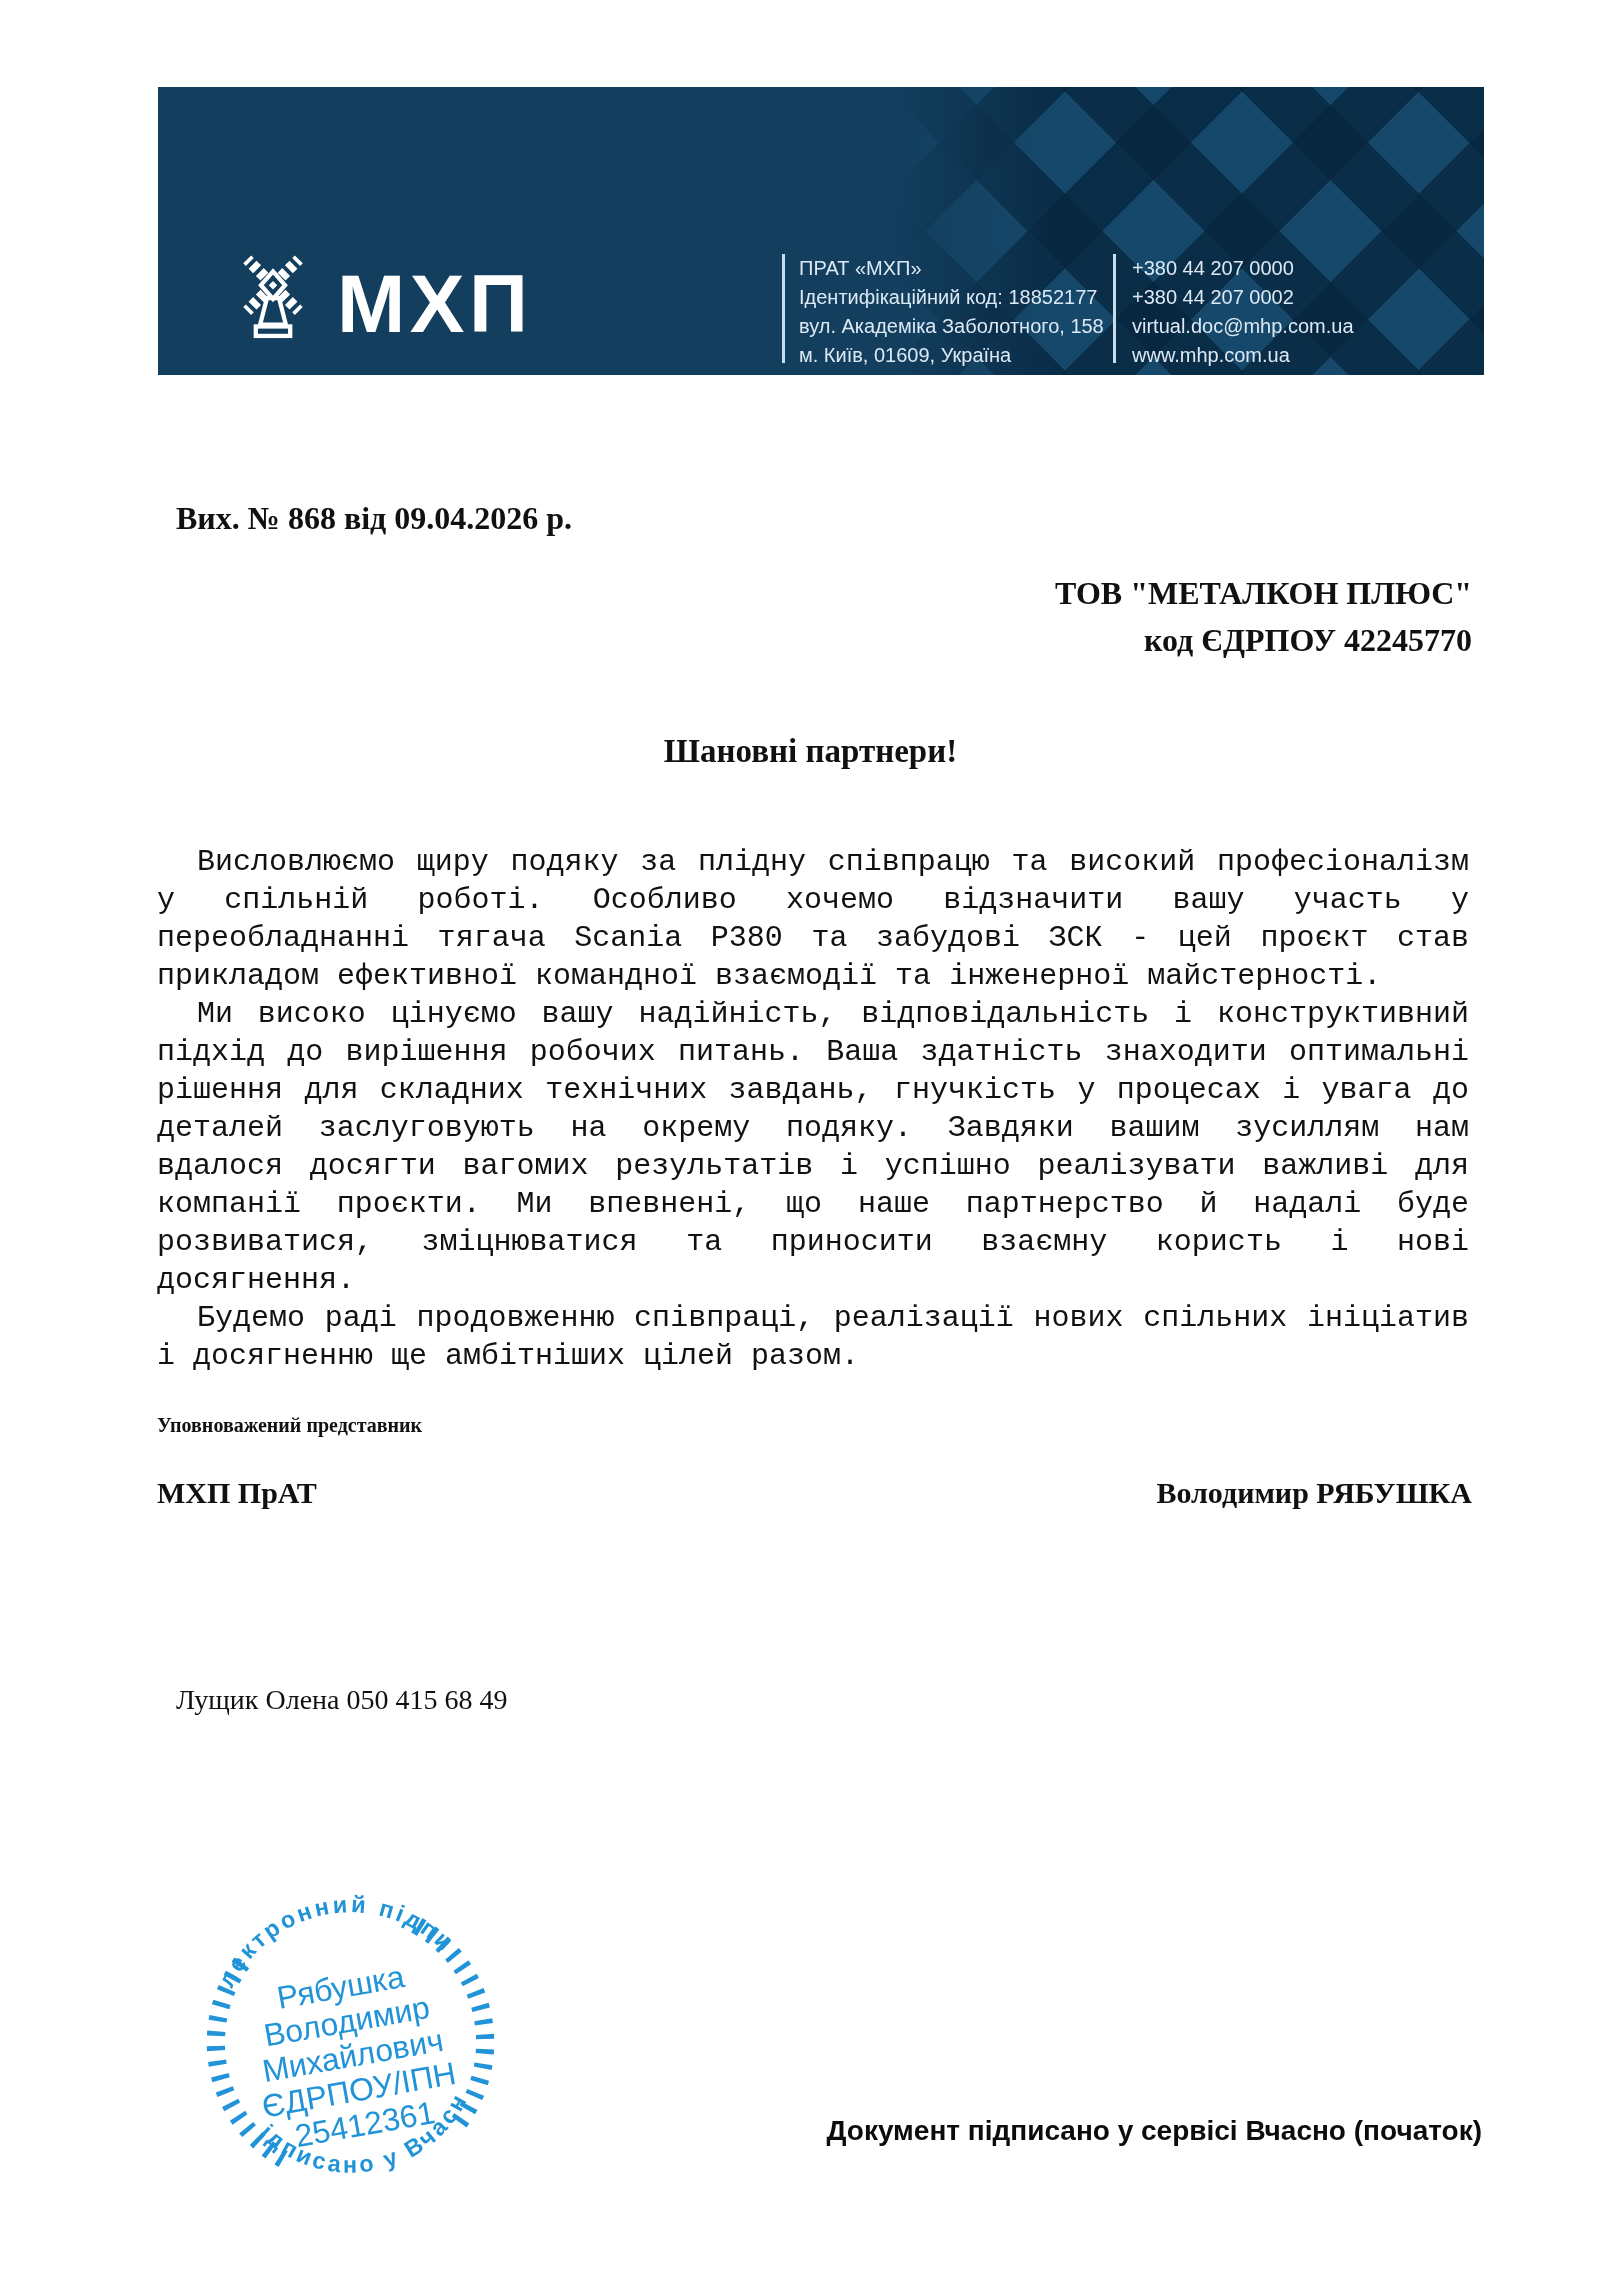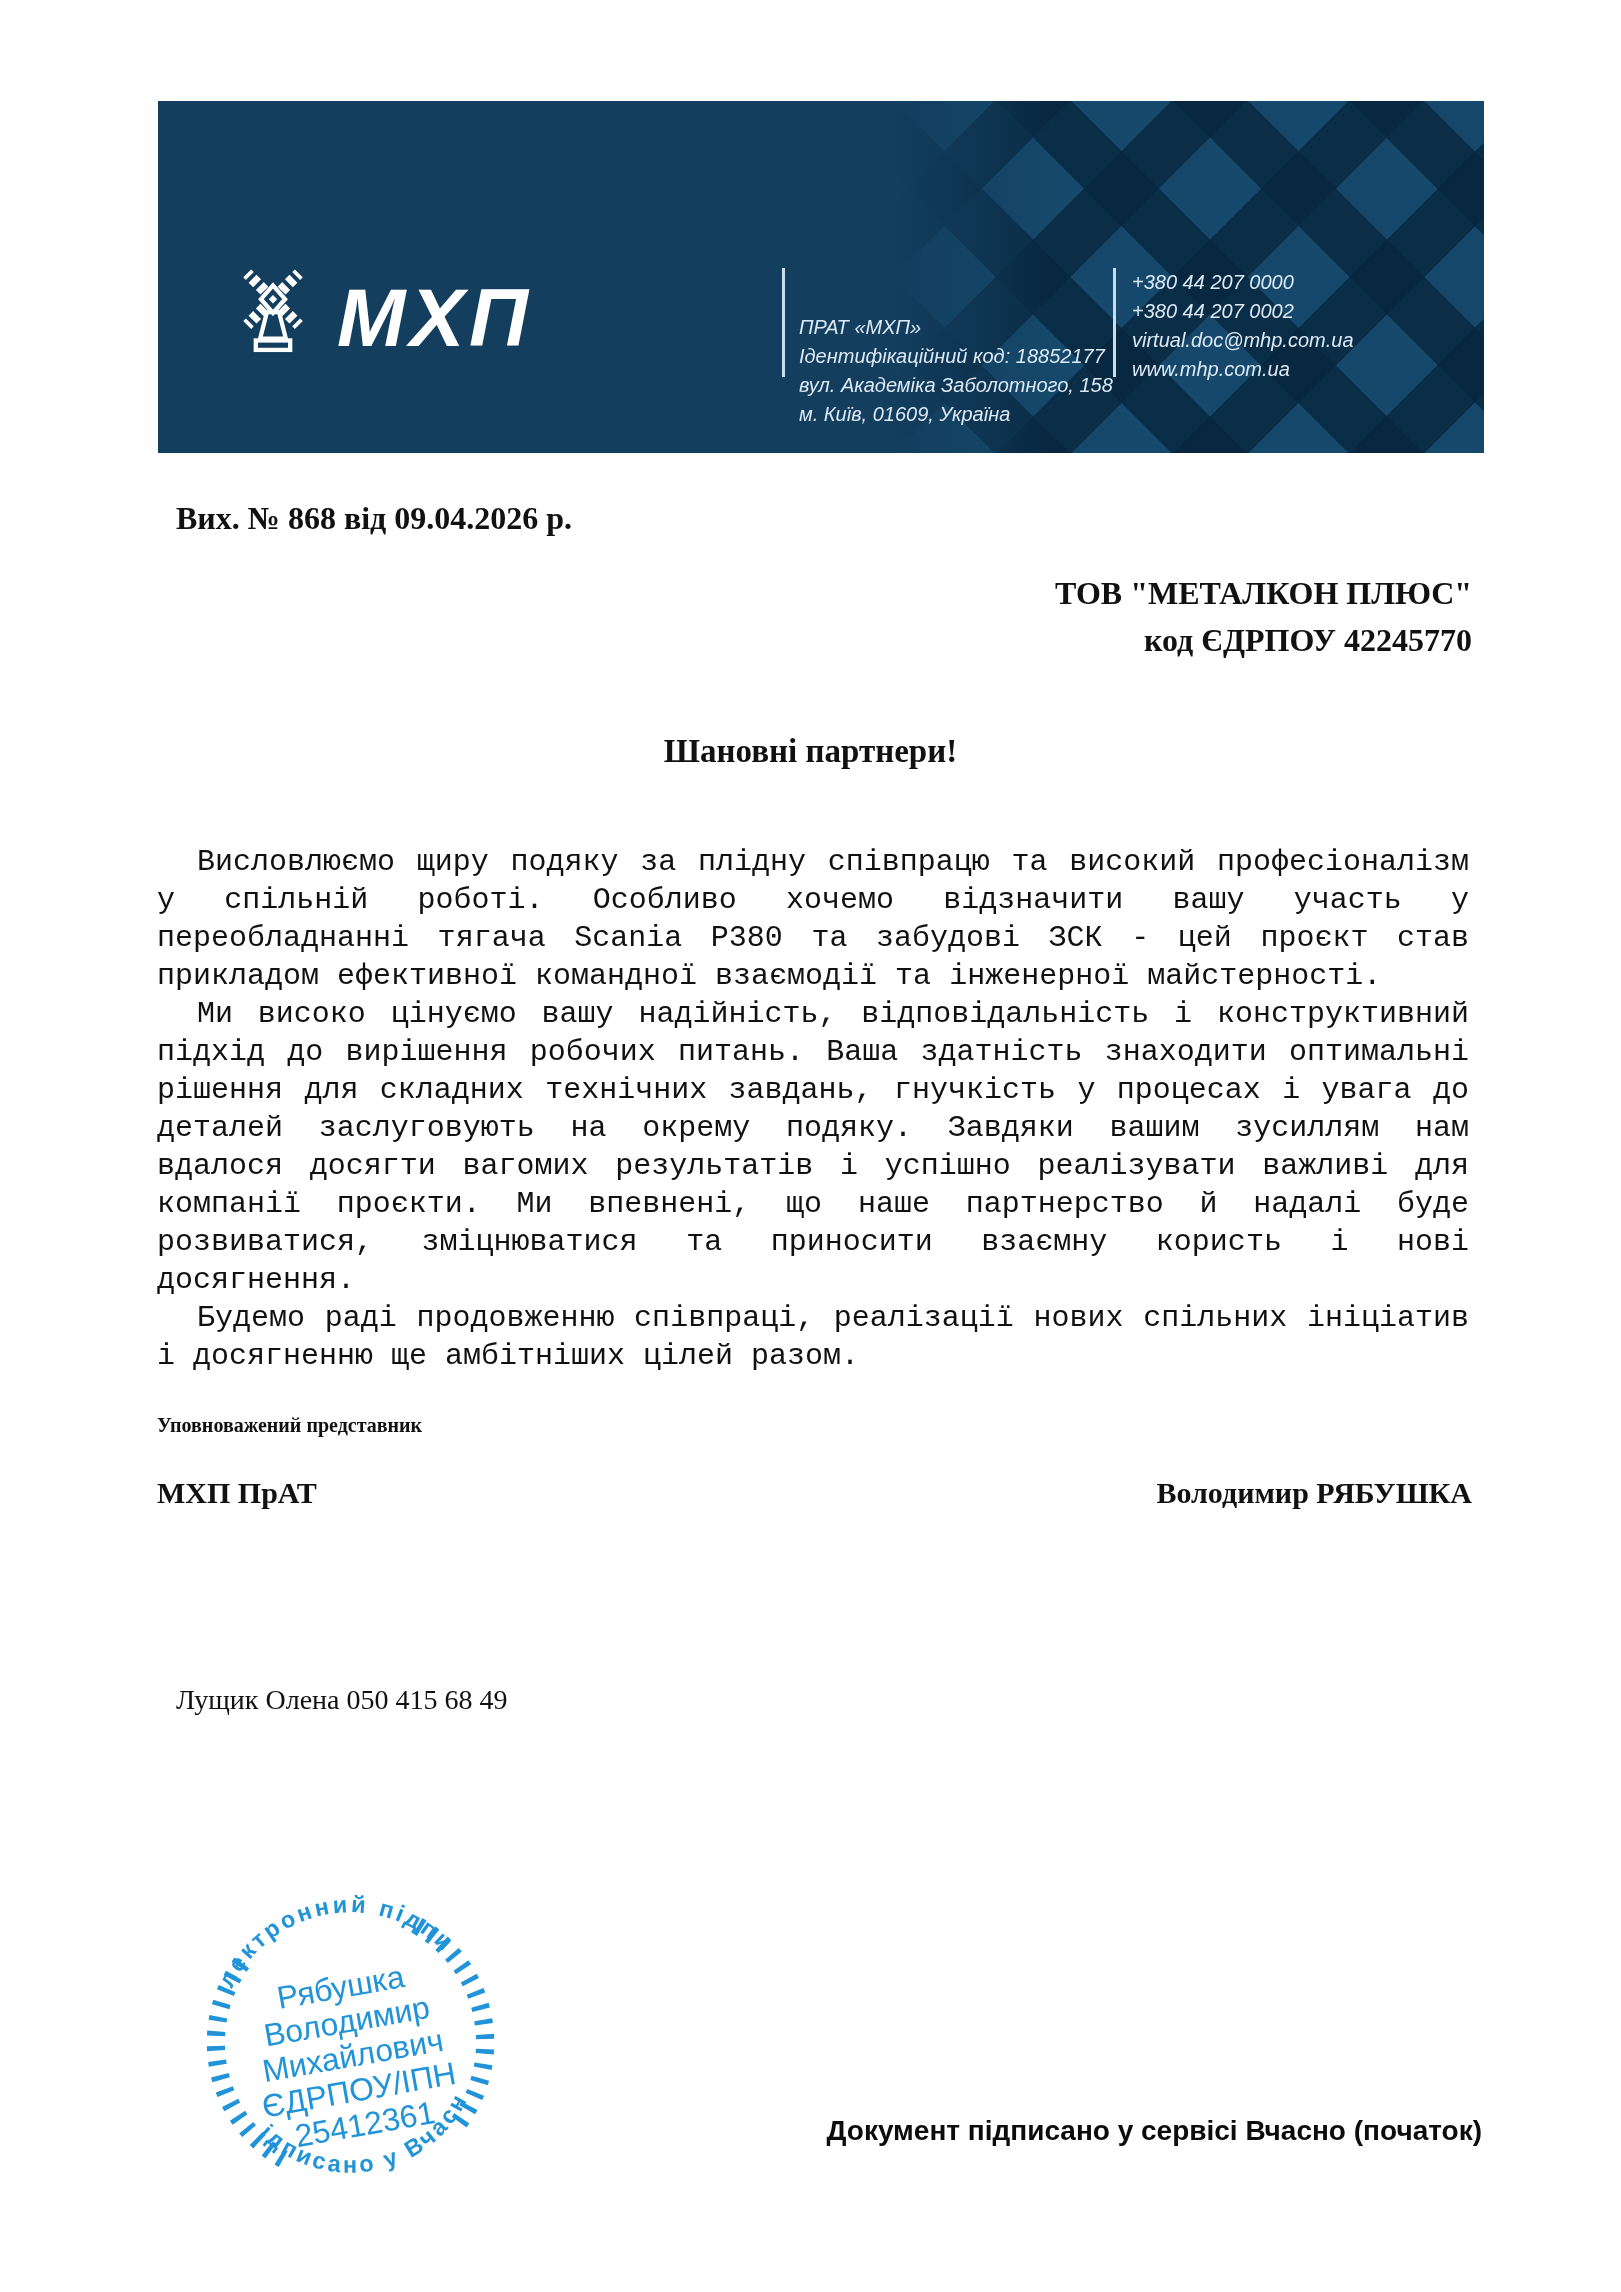--- a/index.html
+++ b/index.html
@@ -5,22 +5,22 @@
   html,body{margin:0;padding:0;}
   body{
     width:1621px;height:2293px;background:#ffffff;position:relative;
     font-family:"Liberation Serif","DejaVu Serif",serif;color:#111;
     overflow:hidden;
   }
   .abs{position:absolute;}
 
   
   .header{
-    left:158px;top:101px;width:1326px;height:352px;
-    background:#133e5e;overflow:hidden;font-style:italic;
+    left:158px;top:87px;width:1326px;height:288px;
+    background:#133e5e;overflow:hidden;
   }
   .header-pattern{
     position:absolute;top:0;right:0;width:591px;height:100%;
     background-color:#15486a;
     background-image:
       linear-gradient(90deg,#133e5e 0px,rgba(19,62,94,0) 161px),
       repeating-linear-gradient(45deg,rgba(7,38,63,0) 0px,rgba(7,38,63,0) 72px,rgba(7,38,63,0.8) 72px,rgba(7,38,63,0.8) 125px),
       repeating-linear-gradient(135deg,rgba(7,38,63,0) 0px,rgba(7,38,63,0) 72px,rgba(7,38,63,0.8) 72px,rgba(7,38,63,0.8) 125px);
   }
   .logo-icon{left:72px;top:161px;width:86px;height:95px;}
@@ -29,21 +29,21 @@
     font-family:"Liberation Sans","DejaVu Sans",sans-serif;
     font-weight:bold;font-size:82px;line-height:1;color:#ffffff;letter-spacing:4.5px;
   }
   .vline{width:2.7px;height:109px;background:#c9dcec;top:167px;}
   .vline-1{left:624px;}
   .vline-2{left:955px;}
   .hinfo{
     font-family:"Liberation Sans","DejaVu Sans",sans-serif;
     font-size:20px;line-height:29px;color:#dcE9f5;top:167px;white-space:nowrap;
   }
-  .hinfo-1{left:641px;margin-top:45px;}
+  .hinfo-1{left:641px;}
   .hinfo-2{left:974px;}
 
   
   .ref-line{left:176px;top:500px;font-weight:bold;font-size:32px;}
   .recipient{
     right:149px;top:570px;text-align:right;
     font-weight:bold;font-size:32px;line-height:47px;
   }
   .salutation{left:0;right:0;top:733px;text-align:center;font-weight:bold;font-size:33px;}
   .body-text{

